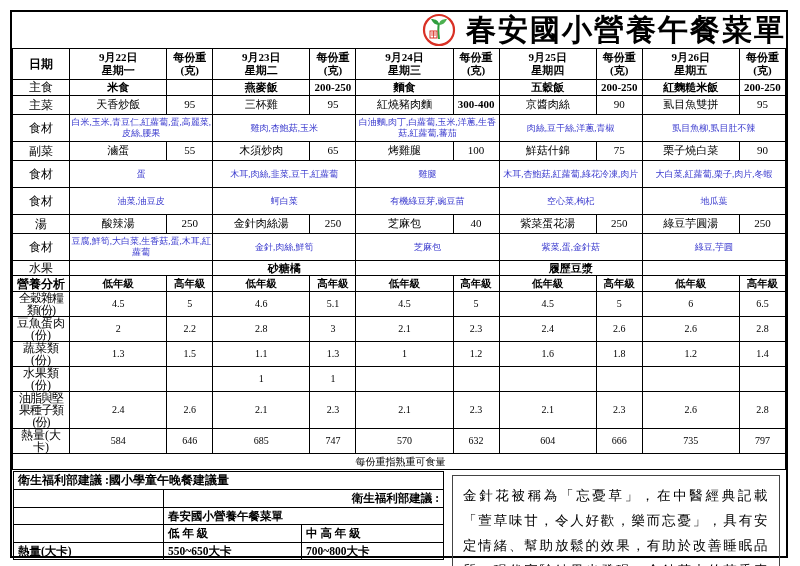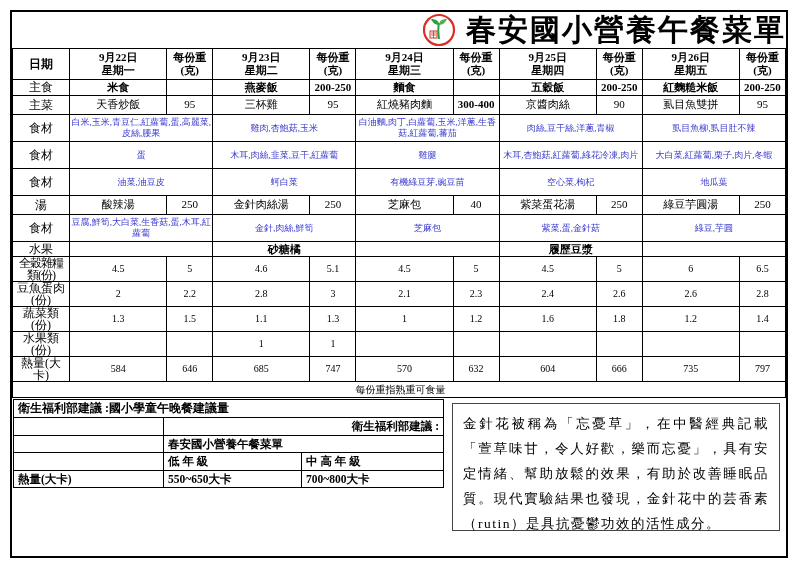--- a/index.html
+++ b/index.html
@@ -141,20 +141,33 @@
           <td>95</td>
         </tr>
         <tr class="r-ing">
           <td class="lbl">食材</td>
           <td class="ing" colspan="2">白米,玉米,青豆仁,紅蘿蔔,蛋,高麗菜,皮絲,腰果</td>
           <td class="ing" colspan="2">雞肉,杏鮑菇,玉米</td>
           <td class="ing" colspan="2">白油麵,肉丁,白蘿蔔,玉米,洋蔥,生香菇,紅蘿蔔,蕃茄</td>
           <td class="ing" colspan="2">肉絲,豆干絲,洋蔥,青椒</td>
           <td class="ing" colspan="2">虱目魚柳,虱目肚不辣</td>
         </tr>
+        <tr class="r-dish">
+          <td class="lbl">副菜</td>
+          <td>滷蛋</td>
+          <td>55</td>
+          <td>木須炒肉</td>
+          <td>65</td>
+          <td>烤雞腿</td>
+          <td>100</td>
+          <td>鮮菇什錦</td>
+          <td>75</td>
+          <td>栗子燒白菜</td>
+          <td>90</td>
+        </tr>
         <tr class="r-ing">
           <td class="lbl">食材</td>
           <td class="ing" colspan="2">蛋</td>
           <td class="ing" colspan="2">木耳,肉絲,韭菜,豆干,紅蘿蔔</td>
           <td class="ing" colspan="2">雞腿</td>
           <td class="ing" colspan="2">木耳,杏鮑菇,紅蘿蔔,綠花冷凍,肉片</td>
           <td class="ing" colspan="2">大白菜,紅蘿蔔,栗子,肉片,冬蝦</td>
         </tr>
         <tr class="r-ing">
           <td class="lbl">食材</td>
@@ -186,20 +199,33 @@
           <td class="ing" colspan="2">綠豆,芋圓</td>
         </tr>
         <tr class="r-fruit">
           <td class="lbl">水果</td>
           <td class="b" colspan="2"></td>
           <td class="b" colspan="2">砂糖橘</td>
           <td class="b" colspan="2"></td>
           <td class="b" colspan="2">履歷豆漿</td>
           <td class="b" colspan="2"></td>
         </tr>
+        <tr class="r-nuthead">
+          <td class="lbl b">營養分析</td>
+          <td class="b">低年級</td>
+          <td class="b">高年級</td>
+          <td class="b">低年級</td>
+          <td class="b">高年級</td>
+          <td class="b">低年級</td>
+          <td class="b">高年級</td>
+          <td class="b">低年級</td>
+          <td class="b">高年級</td>
+          <td class="b">低年級</td>
+          <td class="b">高年級</td>
+        </tr>
         <tr class="r-nut">
           <td class="lbl smalllbl">全穀雜糧類(份)</td>
           <td>4.5</td>
           <td>5</td>
           <td>4.6</td>
           <td>5.1</td>
           <td>4.5</td>
           <td>5</td>
           <td>4.5</td>
           <td>5</td>
@@ -239,20 +265,33 @@
           <td>1</td>
           <td>1</td>
           <td></td>
           <td></td>
           <td></td>
           <td></td>
           <td></td>
           <td></td>
         </tr>
         <tr class="r-nut">
+          <td class="lbl smalllbl">油脂與堅果種子類(份)</td>
+          <td>2.4</td>
+          <td>2.6</td>
+          <td>2.1</td>
+          <td>2.3</td>
+          <td>2.1</td>
+          <td>2.3</td>
+          <td>2.1</td>
+          <td>2.3</td>
+          <td>2.6</td>
+          <td>2.8</td>
+        </tr>
+        <tr class="r-nut">
           <td class="lbl">熱量(大卡)</td>
           <td>584</td>
           <td>646</td>
           <td>685</td>
           <td>747</td>
           <td>570</td>
           <td>632</td>
           <td>604</td>
           <td>666</td>
           <td>735</td>

